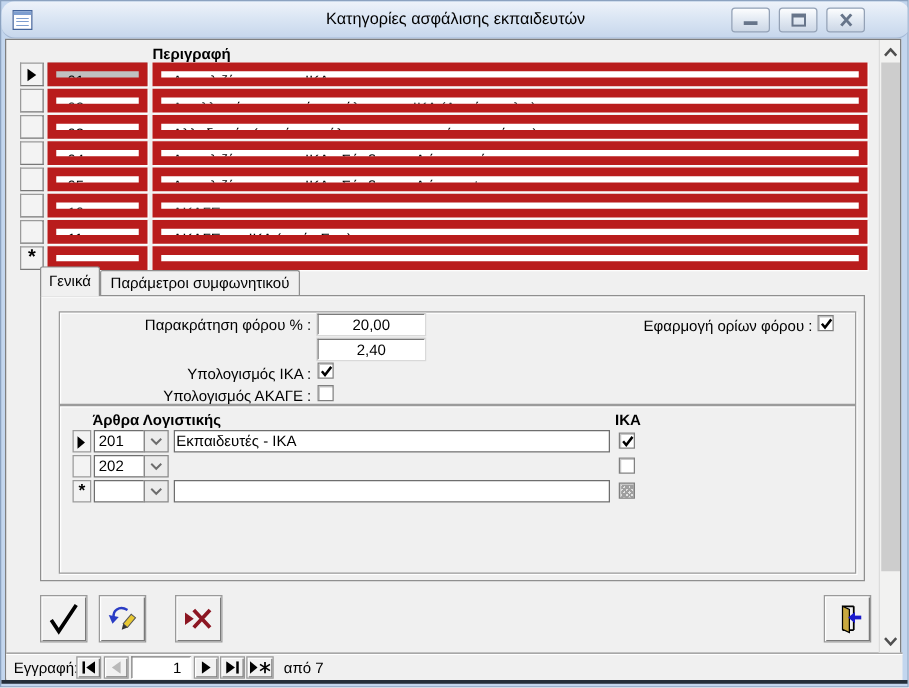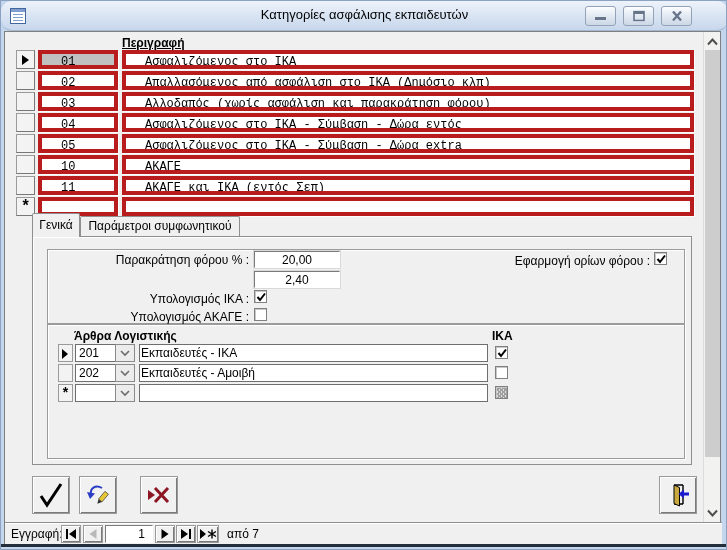--- a/index.html
+++ b/index.html
@@ -23,30 +23,30 @@
   .btn-min { right:112px; } .btn-restore { right:74px; } .btn-close { right:36px; }
 
   
   .frame-bottom-line { position:absolute; left:0; top:543px; width:727px; height:3px; background:#242e3a; }
 
   
   .client { position:absolute; left:3px; top:30px; width:717px; height:513px; background:#f0f0f0; border:1px solid #7f7f7f; }
 
   
   .col-head { position:absolute; font-weight:bold; font-size:12px; top:4px; }
-  .head-code { left:36px;margin-top:15px; } .head-desc { left:117px;text-decoration:underline; }
+  .head-code { left:36px;margin-top:15px; } .head-desc { left:117px; }
 
   .g-sel { position:absolute; left:11px; width:19px; height:19px; background:#f3f3f3;
     border:1px solid #9a9a9a; border-right-color:#777; border-bottom-color:#777; }
   .g-sel .arrow { position:absolute; left:5px; top:4px; width:0; height:0;
     border-left:7px solid #000; border-top:5px solid transparent; border-bottom:5px solid transparent; }
   .g-sel .star { position:absolute; left:0; top:-1px; width:100%; text-align:center; font-size:16px; font-weight:bold; }
 
-  .g-cell { position:absolute; height:19px; background:#fff; border:4px solid #b91c1c;
-    box-shadow:1px 1px 0 #fdfdfd; line-height:17px; padding-left:19px; overflow:hidden; white-space:nowrap;font-family:Liberation Mono, monospace; }
+  .g-cell { position:absolute; height:19px; background:#fff; border:7px solid #b91c1c;
+    box-shadow:1px 1px 0 #fdfdfd; line-height:17px; padding-left:9px; overflow:hidden; white-space:nowrap; }
   .g-code { left:33px; width:80px; }
   .g-desc { left:117px; width:572px; }
   .cell-selected { background:#c0c0c0; }
 
   
   .tab { position:absolute; background:#f0f0f0; border:1px solid #8f8f8f; border-bottom:none;
     border-radius:2px 2px 0 0; text-align:center; }
   .tab-active { left:27px; top:181px; width:48px; height:24px; line-height:22px; z-index:3; }
   .tab-inactive { left:75px; top:184px; width:160px; height:20px; line-height:19px; z-index:1; }
   .tab-page { position:absolute; left:27px; top:204px; width:660px; height:229px; background:#f0f0f0;
@@ -230,21 +230,20 @@
         </svg>
     </div>
 
     <div class="s-sel" style="top:332px"></div>
     <div class="s-combo-text" style="top:332px">202</div>
     <div class="s-dd" style="top:332px">
         <svg width="10" height="7">
           <path d="M1 1 L5 5 L9 1" stroke="#6d6d6d" stroke-width="1.6" fill="none"></path>
         </svg>
       </div>
-    <div class="s-desc" style="top:332px">Εκπαιδευτές - Αμοιβή</div>
     <div class="cb s-cb" style="top:334px">
       
     </div>
 
     <div class="s-sel" style="top:352px">
         <div class="star">*</div>
       </div>
     <div class="s-combo-text" style="top:352px"></div>
     <div class="s-dd" style="top:352px">
         <svg width="10" height="7">

